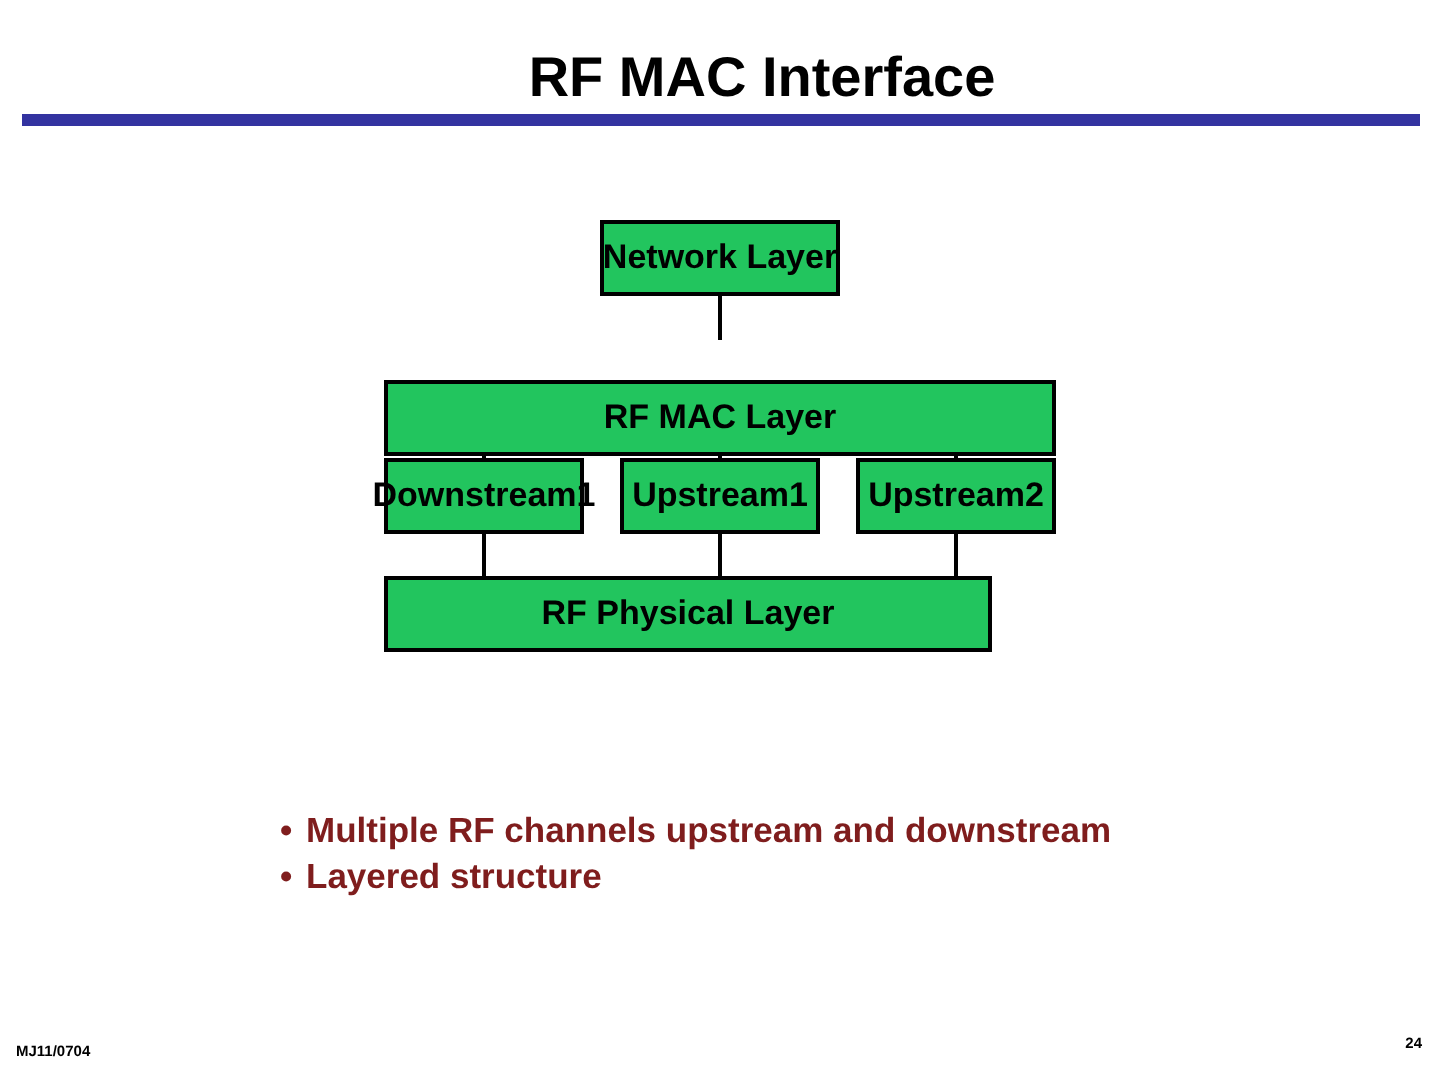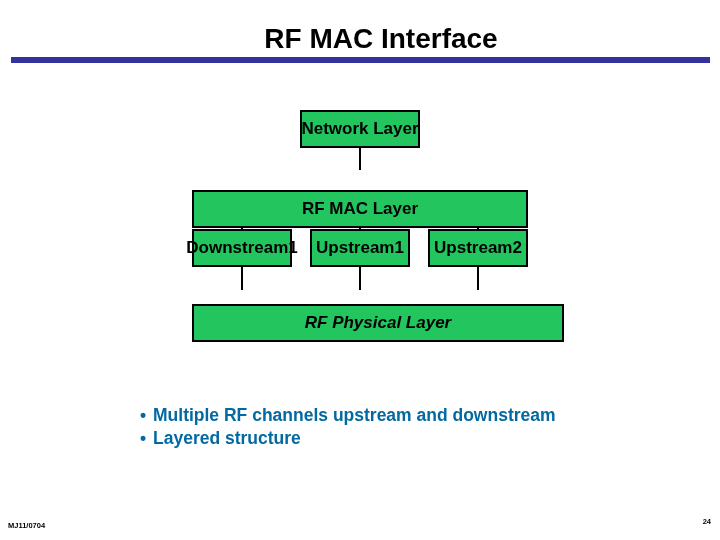--- a/index.html
+++ b/index.html
@@ -74,42 +74,42 @@
     background: #000000;
     z-index: 1;
   }
 
   
   #box-network       { left: 300px; top: 110px; width: 120px; height: 38px; }
   #box-rfmac         { left: 192px; top: 168px; width: 336px; height: 38px; margin-top: 22px; }
   #box-downstream1   { left: 192px; top: 229px; width: 100px; height: 38px; }
   #box-upstream1     { left: 310px; top: 229px; width: 100px; height: 38px; }
   #box-upstream2     { left: 428px; top: 229px; width: 100px; height: 38px; }
-  #box-rfphysical    { left: 192px; top: 304px; width: 372px; height: 38px; font-style: italic; }
+  #box-rfphysical    { left: 192px; top: 288px; width: 304px; height: 38px; }
 
   
   #conn-network-rfmac      { left: 359px; top: 146px; height: 24px; }
   #conn-rfmac-downstream1  { left: 241px; top: 204px; height: 27px; }
   #conn-rfmac-upstream1    { left: 359px; top: 204px; height: 27px; }
   #conn-rfmac-upstream2    { left: 477px; top: 204px; height: 27px; }
   #conn-downstream1-phy    { left: 241px; top: 265px; height: 25px; }
   #conn-upstream1-phy      { left: 359px; top: 265px; height: 25px; }
   #conn-upstream2-phy      { left: 477px; top: 265px; height: 25px; }
 
   
   #bullets {
     position: absolute;
     left: 140px;
     top: 404px;
     width: 520px;
   }
   .bullet-line {
     font-size: 17.5px;
     font-weight: bold;
-    color: #0369a1;
+    color: #7f1d1d;
     line-height: 23px;
     white-space: nowrap;
   }
   .bullet-mark {
     display: inline-block;
     width: 13px;
   }
 
   
   #footer-left {

